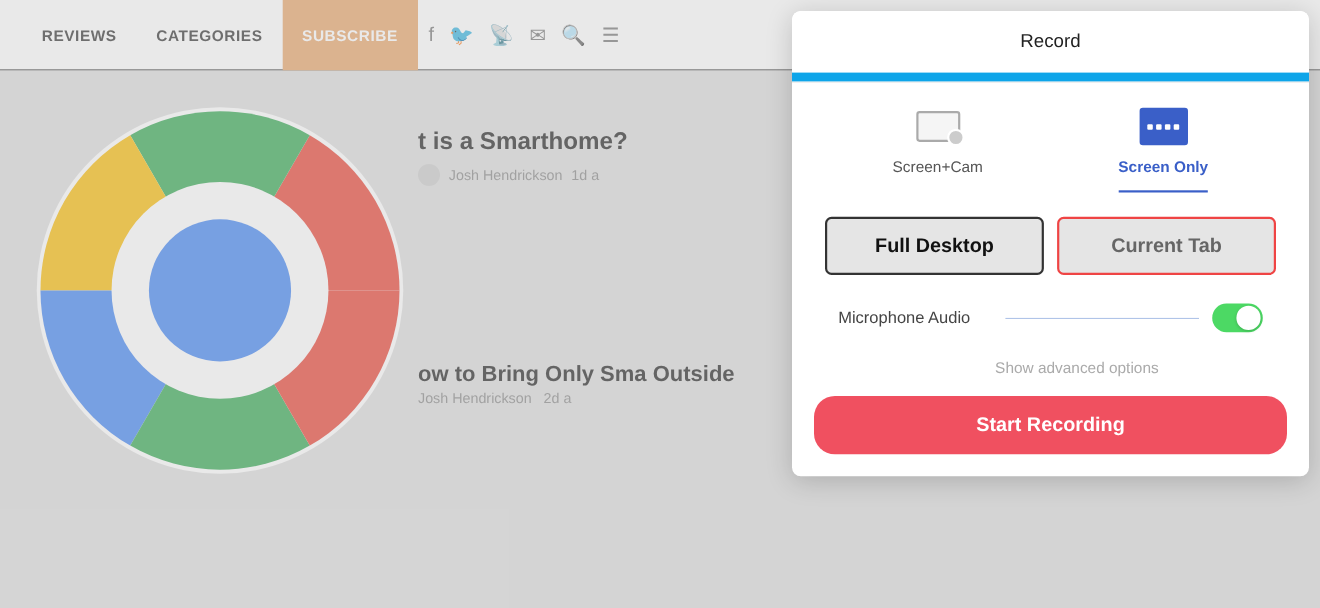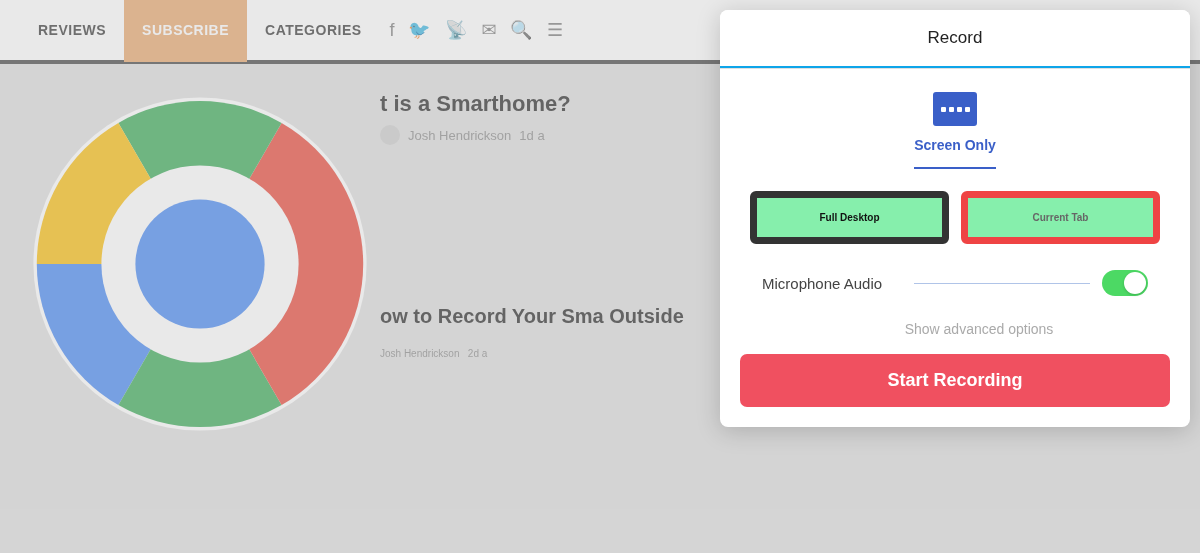--- a/index.html
+++ b/index.html
@@ -18,21 +18,21 @@
       width: 100%; height: 100%;
       background: #f0f0f0;
     }
 
     
     .nav-bar {
       position: absolute;
       top: 0; left: 0; right: 0;
       height: 64px;
       background: #fff;
-      border-bottom: 4px solid #404040;
+      border-bottom: 1px solid #404040;
       display: flex;
       align-items: center;
       padding: 0 20px;
       gap: 0;
     }
     .nav-item {
       padding: 0 18px;
       height: 64px;
       display: flex;
       align-items: center;
@@ -72,21 +72,21 @@
       position: absolute;
       top: 30px;
       left: 30px;
       width: 340px;
       height: 340px;
     }
 
     
     .article-text {
       position: absolute;
-      top: 27px;
+      top: 51px;
       left: 380px;
       color: #333;
     }
     .article-title {
       font-size: 22px;
       font-weight: 700;
       color: #222;
       margin-bottom: 8px;
     }
     .article-meta {
@@ -96,23 +96,23 @@
       align-items: center;
       gap: 8px;
     }
     .article-title2 {
       font-size: 20px;
       font-weight: 700;
       color: #222;
       margin-top: 160px;
     }
     .article-meta2 {
-      font-size: 10px;
+      font-size: 13px;
       color: #888;
-      margin-top: 20px;
+      margin-top: 2px;
     }
     .article-thumb {
       position: absolute;
       top: 200px;
       left: 380px;
       width: 100px;
       height: 70px;
       background: linear-gradient(135deg, #8e6b3e, #c0a060);
       border-radius: 4px;
     }
@@ -148,21 +148,21 @@
       text-align: center;
       font-size: 17px;
       font-weight: 500;
       color: #555;
       cursor: pointer;
       border-bottom: 2px solid transparent;
     }
     .panel-tab.active {
       color: #222;
       background: #fff;
-      border-bottom: 2px solid #0ea5e9;
+      border-bottom: 8px solid #0ea5e9;
     }
     .panel-tab.notifications {
       display: flex;
       align-items: center;
       justify-content: center;
       gap: 8px;
     }
     .notif-bell {
       width: 28px;
       height: 28px;
@@ -269,27 +269,27 @@
     
     .selection-row {
       display: flex;
       gap: 12px;
       padding: 12px 30px;
     }
     .sel-btn {
       flex: 1;
       padding: 14px;
       text-align: center;
-      border: 7px solid #ef4444;
+      border: 2px solid #ef4444;
       border-radius: 6px;
-      font-size: 10px;
+      font-size: 18px;
       font-weight: 600;
       color: #666;
       cursor: pointer;
-      background: #86efac;
+      background: #e5e5e5;
     }
     .sel-btn.selected {
       border-color: #333;
       color: #111;
       font-weight: 700;
     }
 
     
     .mic-row {
       display: flex;
@@ -341,36 +341,36 @@
     }
 
     
     .start-btn {
       margin: 0 20px 20px;
       width: calc(100% - 40px);
       padding: 16px;
       background: #f05060;
       color: #fff;
       border: none;
-      border-radius: 7px;
+      border-radius: 19px;
       font-size: 18px;
       font-weight: 700;
       cursor: pointer;
       text-align: center;
     }
   </style>
 </head>
 <body>
 
 <div class="bg-website">
 
   <div class="nav-bar">
     <div class="nav-item">REVIEWS</div>
+    <div class="nav-item">CATEGORIES</div>
     <div class="nav-item subscribe">SUBSCRIBE</div>
-    <div class="nav-item">CATEGORIES</div>
     <div class="nav-icons">
       <span class="nav-icon-item">f</span>
       <span class="nav-icon-item">🐦</span>
       <span class="nav-icon-item">📡</span>
       <span class="nav-icon-item">✉</span>
       <span class="nav-icon-item">🔍</span>
       <span class="nav-icon-item">☰</span>
     </div>
   </div>
 
@@ -397,40 +397,49 @@
     </svg>
 
     <div class="article-text">
       <div class="article-title">t is a Smarthome?</div>
       <div class="article-meta">
         <span style="width:20px;height:20px;border-radius:50%;background:#ccc;display:inline-block;"></span>
         <span>Josh Hendrickson</span>
         <span>1d a</span>
       </div>
       <div class="article-thumb"></div>
-      <div class="article-title2">ow to Record Your Sma Outside</div>
+      <div class="article-title2">ow to Bring Only Sma Outside</div>
       <div class="article-meta2">
         <span>Josh Hendrickson</span>
         &nbsp;
         <span>2d a</span>
       </div>
     </div>
   </div>
 
   <div class="overlay-dim"></div>
 </div>
 
 <div class="popup-panel">
 
   <div class="panel-tabs">
     <div class="panel-tab active">Record</div>
   </div>
 
   <div class="mode-row">
 
+    <div class="mode-item">
+      <div class="mode-icon-wrap">
+        <div style="position:relative;">
+          <div class="screen-rect"></div>
+          <div class="cam-circle"></div>
+        </div>
+      </div>
+      <div class="mode-label">Screen+Cam</div>
+    </div>
 
     <div class="mode-item">
       <div class="mode-icon-wrap">
         <div class="screen-dots-wrap">
           <div class="dot"></div>
           <div class="dot"></div>
           <div class="dot"></div>
           <div class="dot"></div>
         </div>
       </div>

